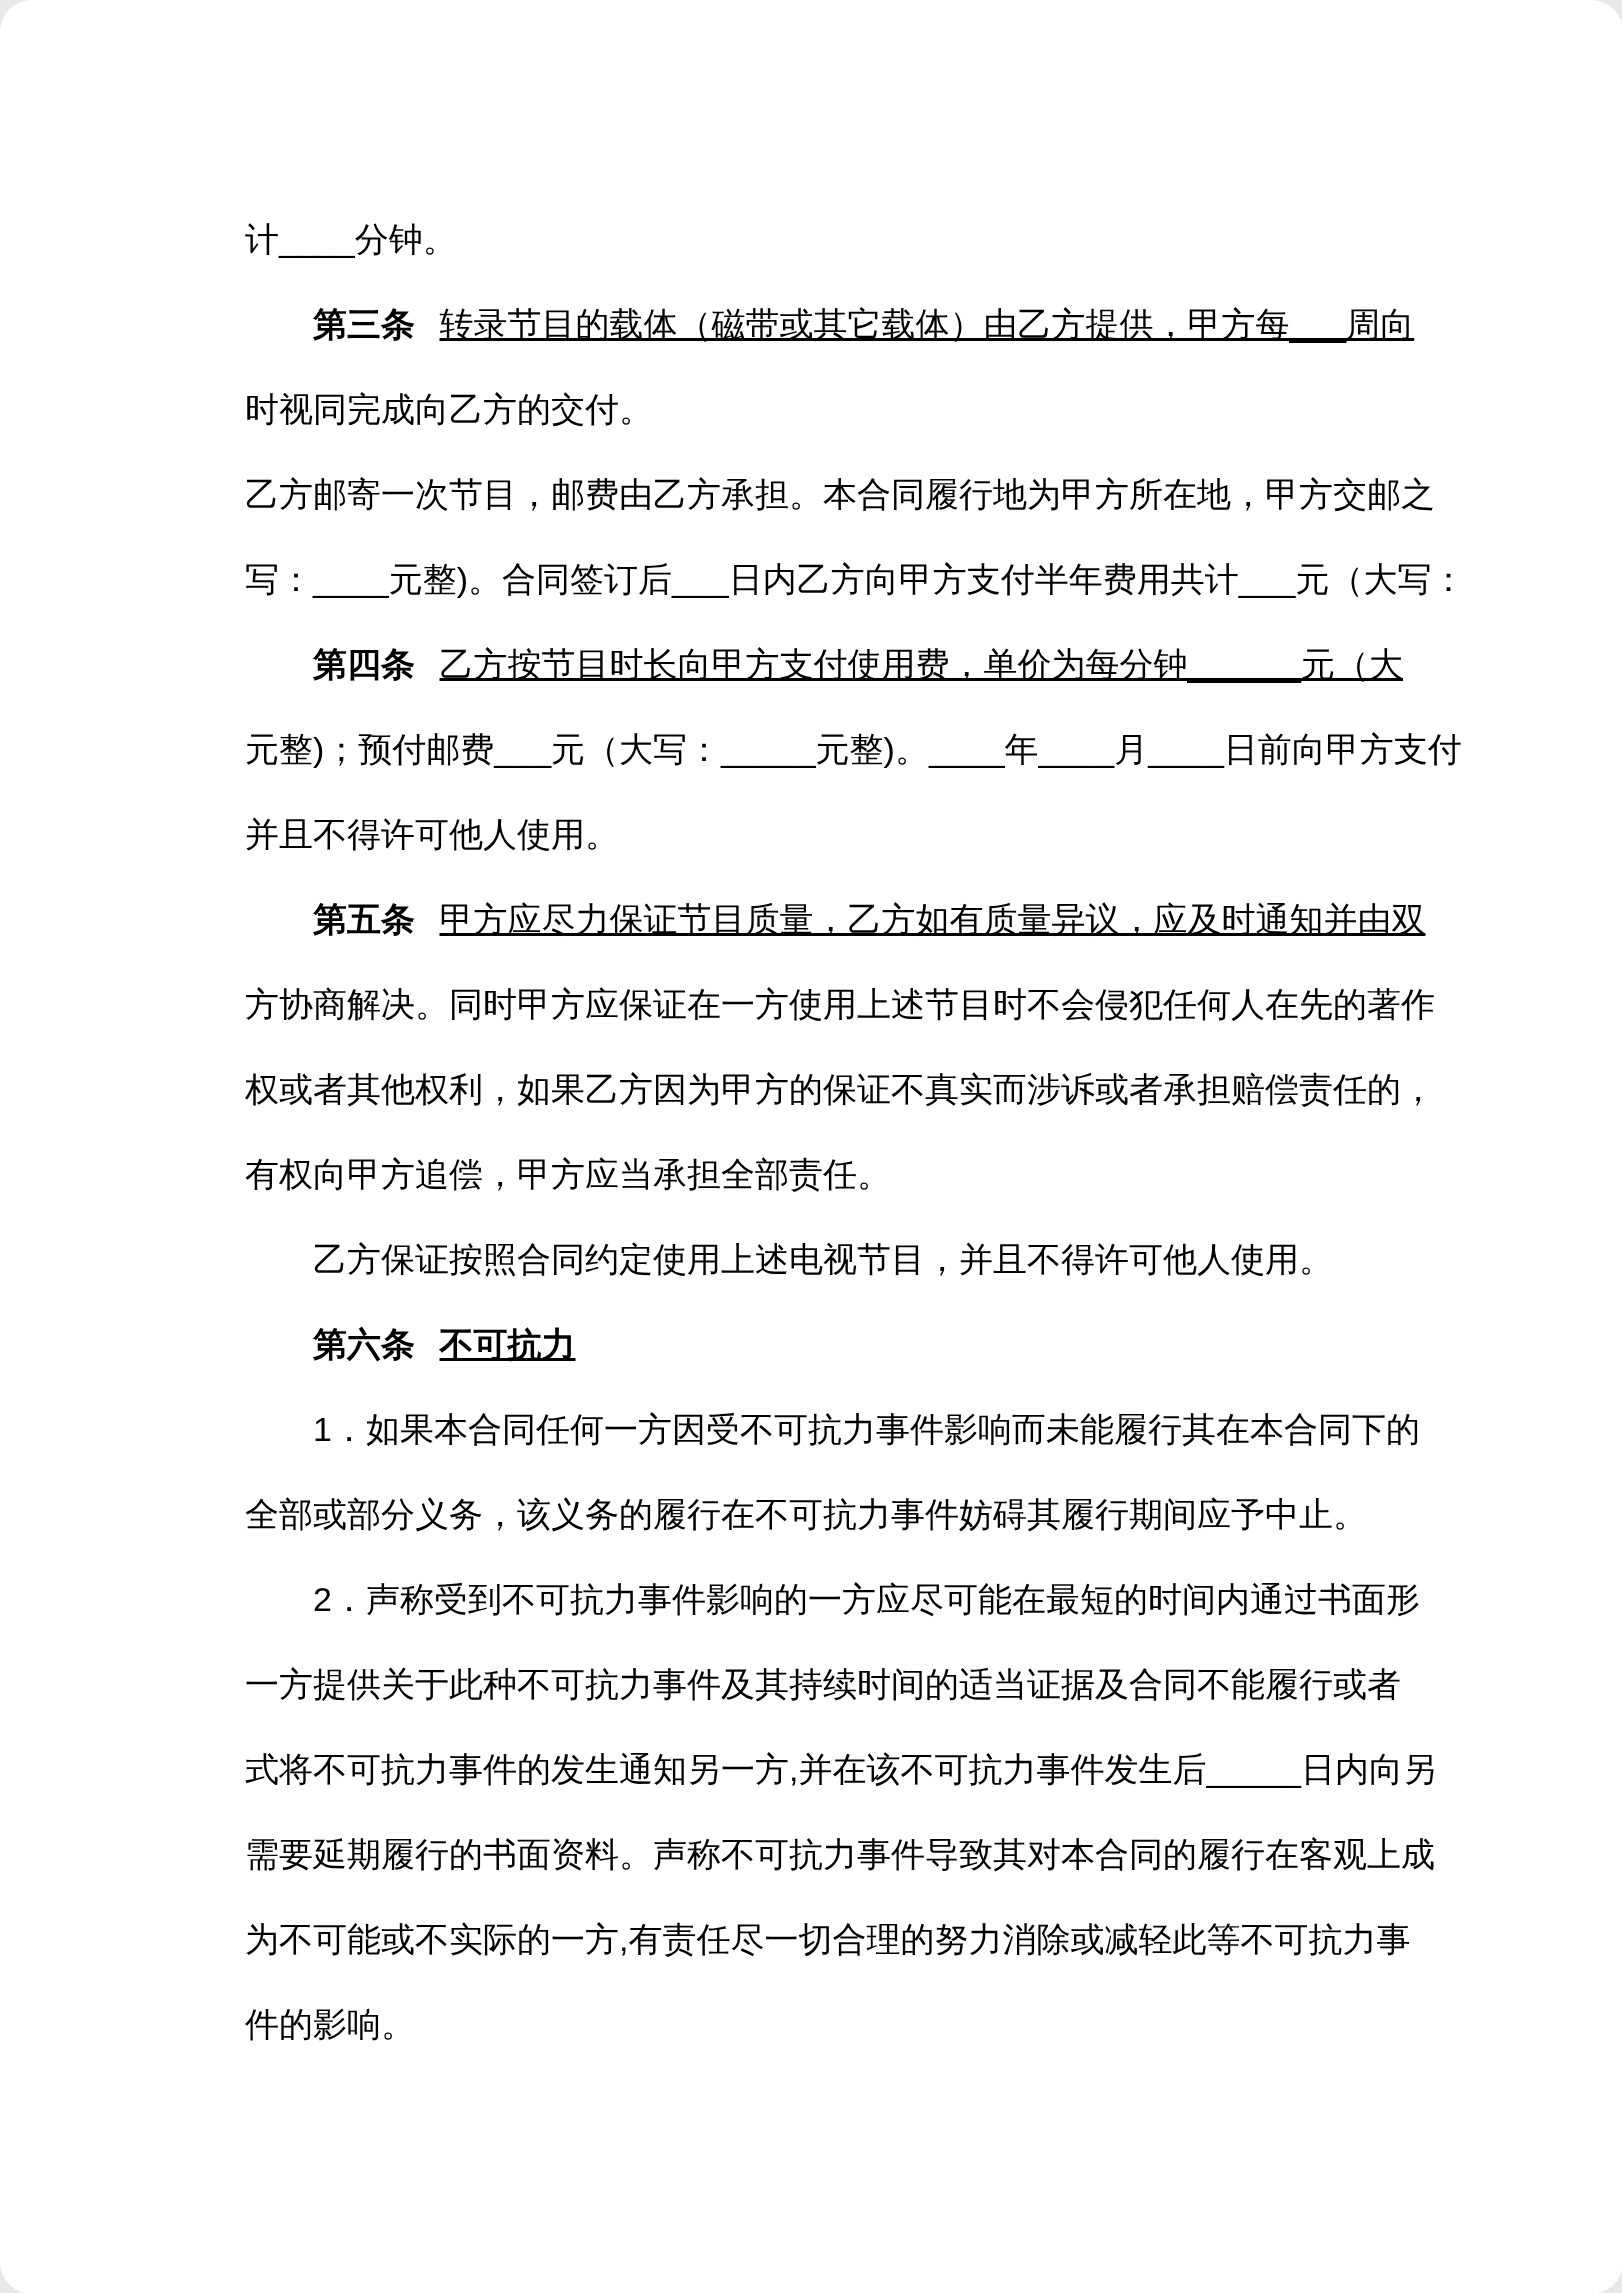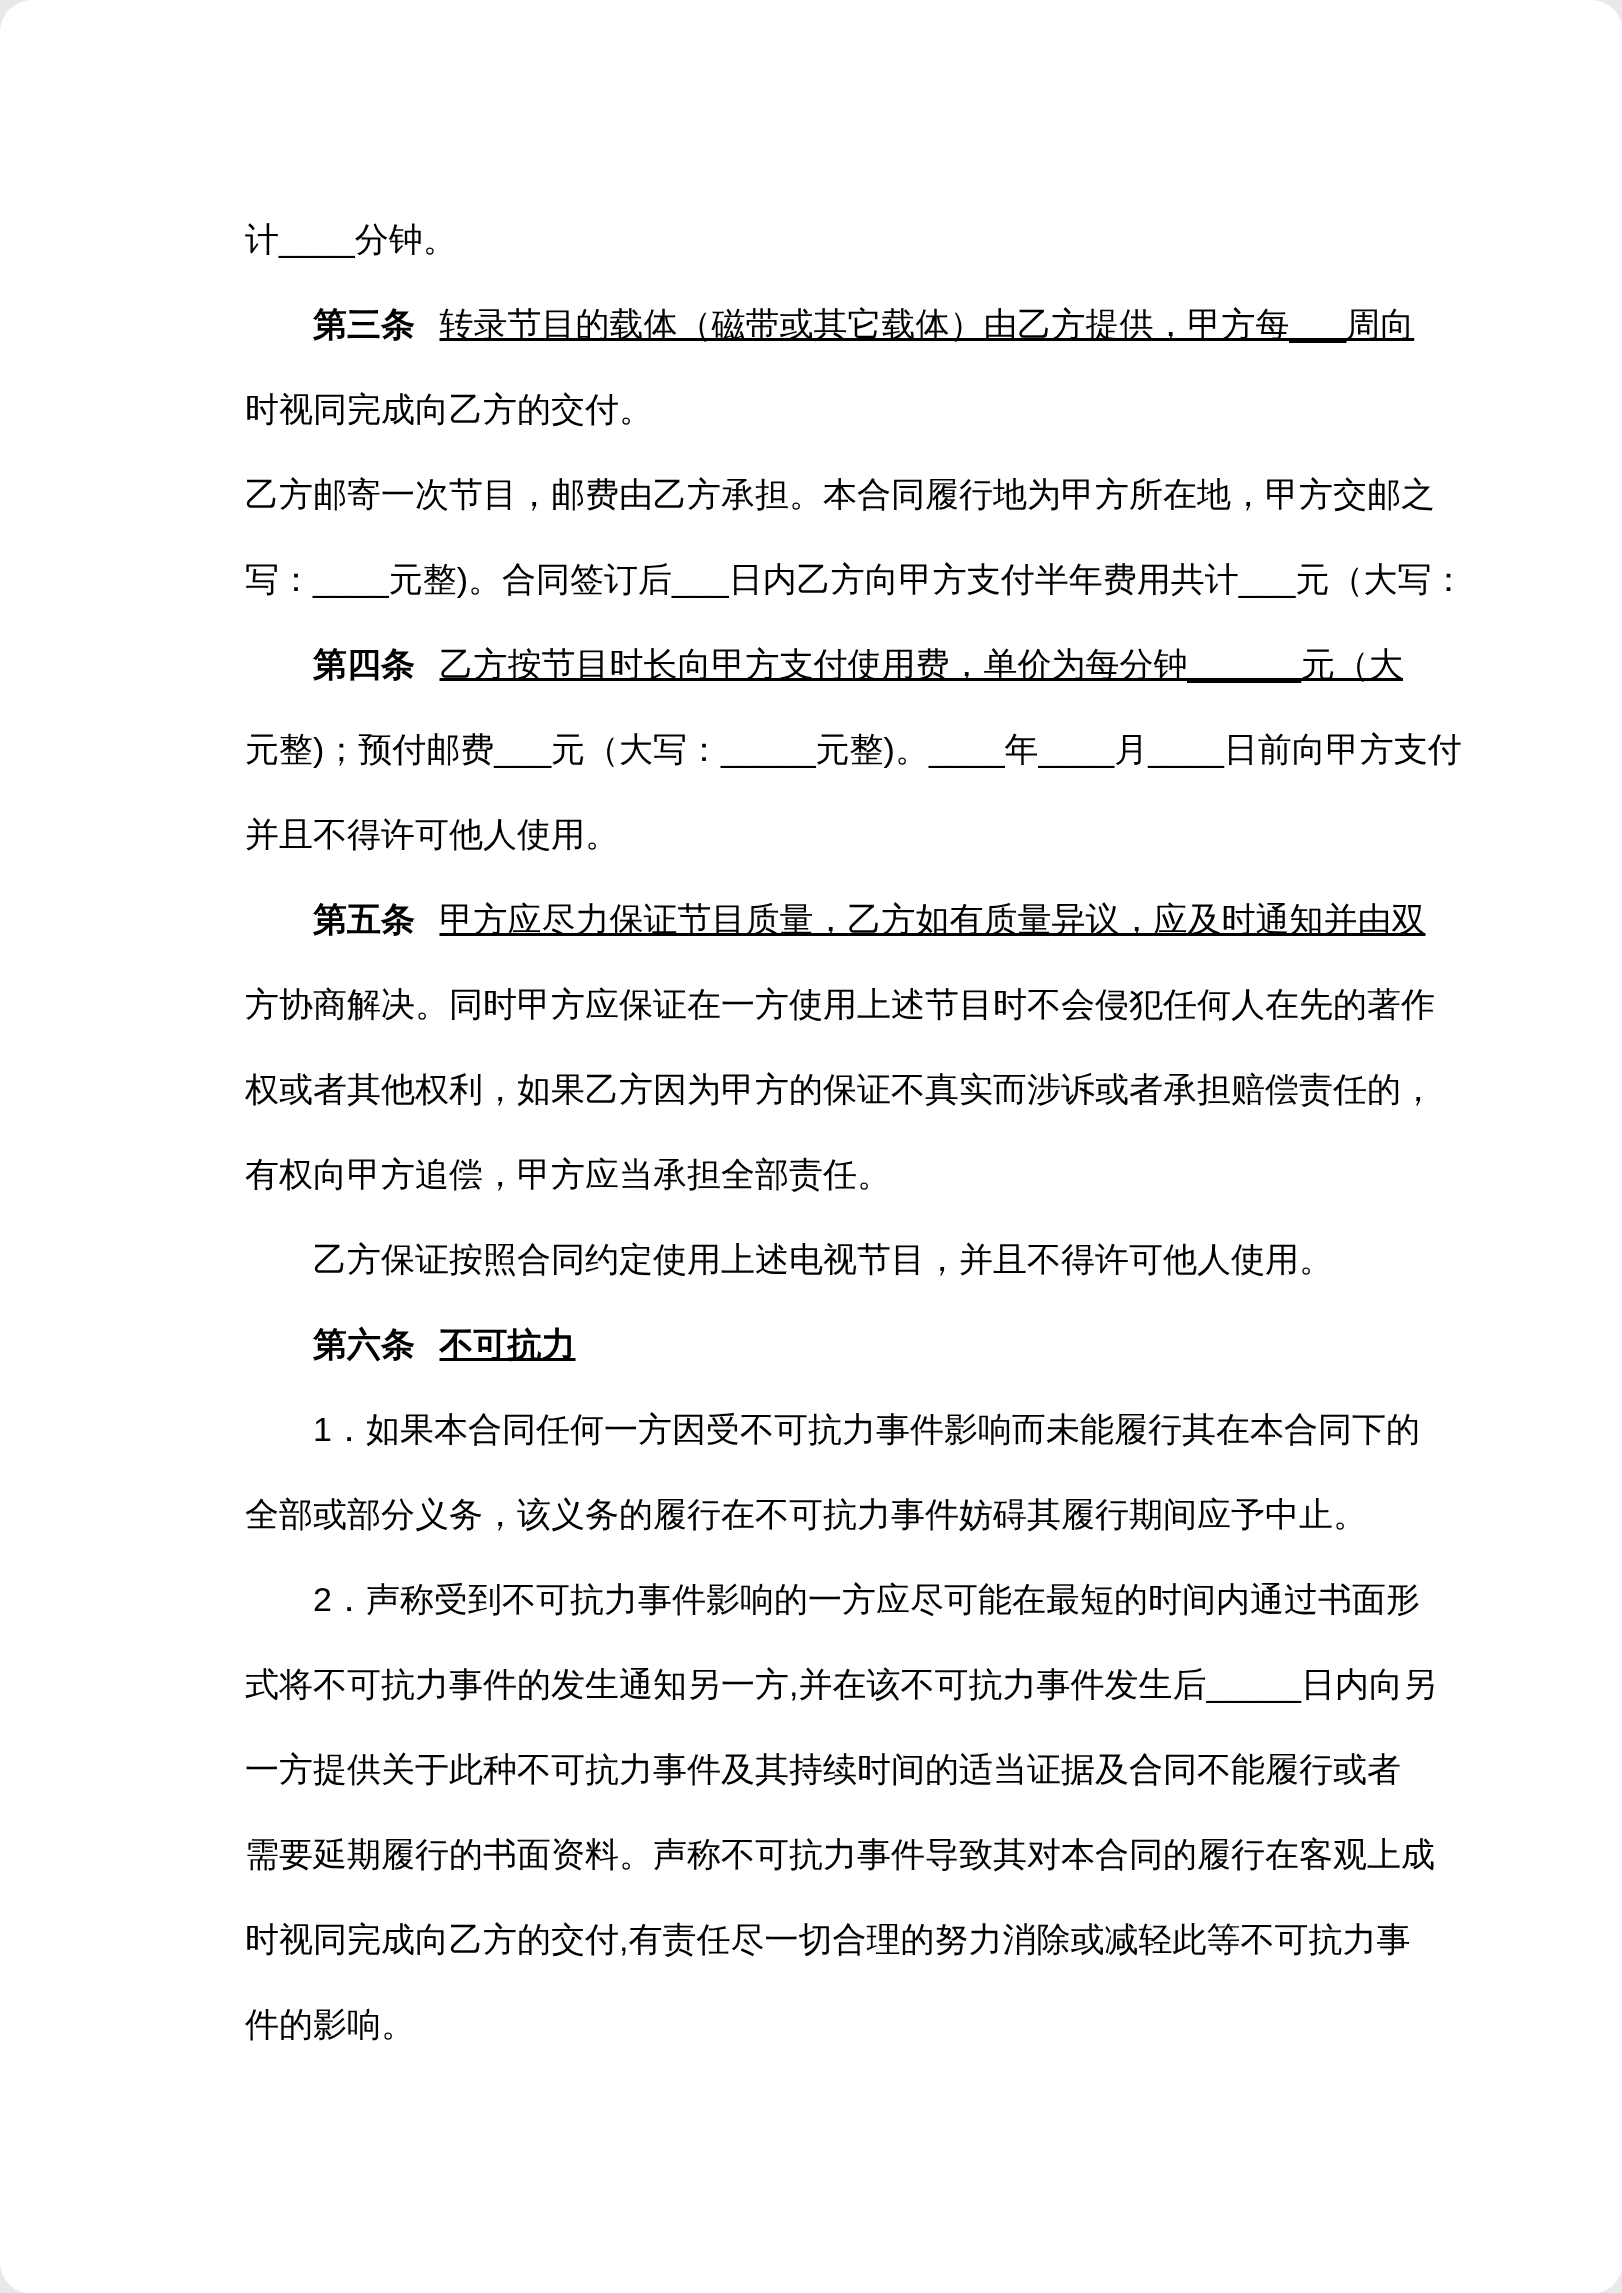--- a/index.html
+++ b/index.html
@@ -44,20 +44,20 @@
       <div class="line"><span class="seg">并且不得许可他人使用。</span></div>
       <div class="line indent"><span class="seg bold">第五条</span><span class="seg after-label">甲方应尽力保证节目质量，乙方如有质量异议，应及时通知并由双</span></div>
       <div class="line"><span class="seg">方协商解决。同时甲方应保证在一方使用上述节目时不会侵犯任何人在先的著作</span></div>
       <div class="line"><span class="seg">权或者其他权利，如果乙方因为甲方的保证不真实而涉诉或者承担赔偿责任的，</span></div>
       <div class="line"><span class="seg">有权向甲方追偿，甲方应当承担全部责任。</span></div>
       <div class="line indent"><span class="seg">乙方保证按照合同约定使用上述电视节目，并且不得许可他人使用。</span></div>
       <div class="line indent"><span class="seg bold">第六条</span><span class="seg bold after-label">不可抗力</span></div>
       <div class="line indent"><span class="seg">1．如果本合同任何一方因受不可抗力事件影响而未能履行其在本合同下的</span></div>
       <div class="line"><span class="seg">全部或部分义务，该义务的履行在不可抗力事件妨碍其履行期间应予中止。</span></div>
       <div class="line indent"><span class="seg">2．声称受到不可抗力事件影响的一方应尽可能在最短的时间内通过书面形</span></div>
+      <div class="line"><span class="seg">一方提供关于此种不可抗力事件及其持续时间的适当证据及合同不能履行或者</span></div>
       <div class="line"><span class="seg">式将不可抗力事件的发生通知另一方,并在该不可抗力事件发生后_____日内向另</span></div>
-      <div class="line"><span class="seg">一方提供关于此种不可抗力事件及其持续时间的适当证据及合同不能履行或者</span></div>
       <div class="line"><span class="seg">需要延期履行的书面资料。声称不可抗力事件导致其对本合同的履行在客观上成</span></div>
-      <div class="line"><span class="seg">时视同完成向乙方的交付,有责任尽一切合理的努力消除或减轻此等不可抗力事</span></div>
+      <div class="line"><span class="seg">为不可能或不实际的一方,有责任尽一切合理的努力消除或减轻此等不可抗力事</span></div>
       <div class="line"><span class="seg">件的影响。</span></div>
     </div>
 </div>
 
 
 </body></html>

